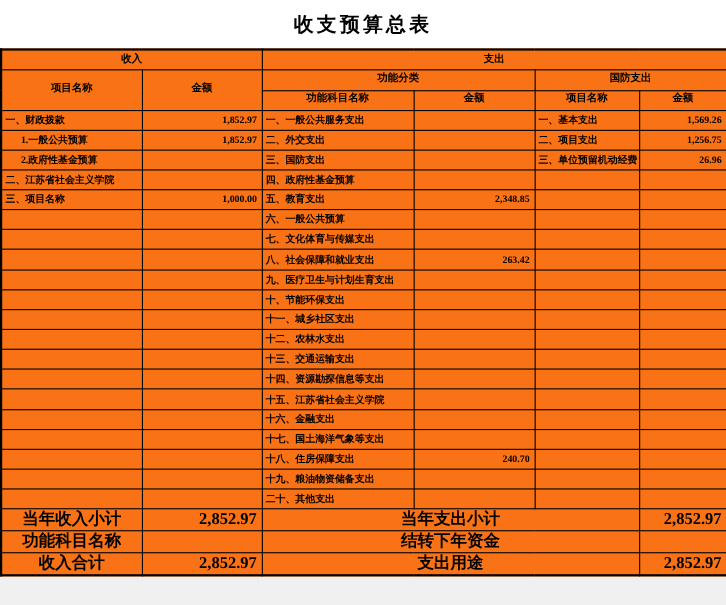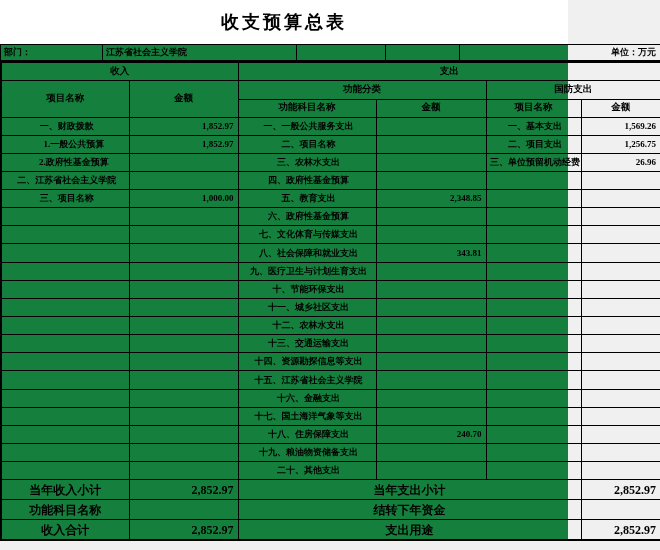--- a/index.html
+++ b/index.html
@@ -2,21 +2,21 @@
 <html><head>
 <meta charset="utf-8">
 <style>
   * { box-sizing: border-box; margin: 0; padding: 0; }
   html, body { width: 660px; height: 550px; }
   body {
     background: #f0f0f0;
     font-family: "Liberation Serif", "DejaVu Serif", serif;
     color: #000;
   }
-  .page { width: 568px; background: #15803d; }
+  .page { width: 660px; background: #f97316; }
   .title-bar {
     height: 44px;
     display: flex; align-items: center; justify-content: center;
     background: #ffffff;
   }
   .title-bar h1 {
     font-size: 18px; font-weight: bold; letter-spacing: 3px;
   }
   table { border-collapse: collapse; table-layout: fixed; width: 660px; }
   table.dept-tbl { border: 1px solid #000; }
@@ -28,53 +28,35 @@
     line-height: 1;
   }
   th { text-align: center; font-size: 9.5px; margin-top: 24px; }
   .dept-tbl td { height: 16px; }
   .lbl-left { text-align: left; padding-left: 3px; }
   .lbl-right { text-align: right; padding-right: 4px; }
   .hdr-r1 td { height: 18px; text-align: center; font-size: 9.5px; }
   .hdr-r2 th { height: 19px; }
   .hdr-r3 th { height: 18px; }
   .body-row td { height: 18.15px; }
-  .c-item { text-align: center; padding-left: 3px; margin-top: 43px; }
+  .c-item { text-align: left; padding-left: 3px; margin-top: 43px; }
   .c-item.indent { padding-left: 17px; }
   .c-amt { text-align: right; padding-right: 4px; }
-  .sum-row td { height: 20px; font-size: 12px; }
+  .sum-row td { height: 20px; font-size: 15px; }
   .c-sum-label { text-align: center; }
 </style>
 </head>
 <body>
 
 <div class="page">
 
   <div class="title-bar">
     <h1>收支预算总表</h1>
   </div>
 
-  <table class="dept-tbl">
-    <colgroup>
-      <col style="width:102px">
-        <col style="width:194px">
-        <col style="width:89px">
-      <col style="width:74px">
-        <col style="width:201px">
-    </colgroup>
-    <tbody>
-        <tr>
-      <td class="lbl-left">部门：</td>
-      <td class="lbl-left">江苏省社会主义学院</td>
-      <td></td>
-      <td></td>
-      <td class="lbl-right">单位：万元</td>
-    </tr>
-  </tbody>
-    </table>
 
   <table class="main-tbl">
     <colgroup>
       <col style="width:128px">
         <col style="width:109px">
         <col style="width:138px">
       <col style="width:110px">
         <col style="width:95px">
         <col style="width:80px">
     </colgroup>
@@ -102,30 +84,30 @@
     <td class="c-amt">1,852.97</td>
     <td class="c-item">一、一般公共服务支出</td>
     <td class="c-amt"></td>
     <td class="c-item">一、基本支出</td>
     <td class="c-amt">1,569.26</td>
   </tr>
 
   <tr class="body-row">
     <td class="c-item indent">1.一般公共预算</td>
     <td class="c-amt">1,852.97</td>
-    <td class="c-item">二、项目名称</td>
+    <td class="c-item">二、外交支出</td>
     <td class="c-amt"></td>
     <td class="c-item">二、项目支出</td>
     <td class="c-amt">1,256.75</td>
   </tr>
 
   <tr class="body-row">
     <td class="c-item indent">2.政府性基金预算</td>
     <td class="c-amt"></td>
-    <td class="c-item">三、农林水支出</td>
+    <td class="c-item">三、国防支出</td>
     <td class="c-amt"></td>
     <td class="c-item">三、单位预留机动经费</td>
     <td class="c-amt">26.96</td>
   </tr>
 
   <tr class="body-row">
     <td class="c-item">二、江苏省社会主义学院</td>
     <td class="c-amt"></td>
     <td class="c-item">四、政府性基金预算</td>
     <td class="c-amt"></td>
@@ -138,40 +120,40 @@
     <td class="c-amt">1,000.00</td>
     <td class="c-item">五、教育支出</td>
     <td class="c-amt">2,348.85</td>
     <td class="c-item"></td>
     <td class="c-amt"></td>
   </tr>
 
   <tr class="body-row">
     <td class="c-item"></td>
     <td class="c-amt"></td>
-    <td class="c-item">六、政府性基金预算</td>
+    <td class="c-item">六、一般公共预算</td>
     <td class="c-amt"></td>
     <td class="c-item"></td>
     <td class="c-amt"></td>
   </tr>
 
   <tr class="body-row">
     <td class="c-item"></td>
     <td class="c-amt"></td>
     <td class="c-item">七、文化体育与传媒支出</td>
     <td class="c-amt"></td>
     <td class="c-item"></td>
     <td class="c-amt"></td>
   </tr>
 
   <tr class="body-row">
     <td class="c-item"></td>
     <td class="c-amt"></td>
     <td class="c-item">八、社会保障和就业支出</td>
-    <td class="c-amt">343.81</td>
+    <td class="c-amt">263.42</td>
     <td class="c-item"></td>
     <td class="c-amt"></td>
   </tr>
 
   <tr class="body-row">
     <td class="c-item"></td>
     <td class="c-amt"></td>
     <td class="c-item">九、医疗卫生与计划生育支出</td>
     <td class="c-amt"></td>
     <td class="c-item"></td>

